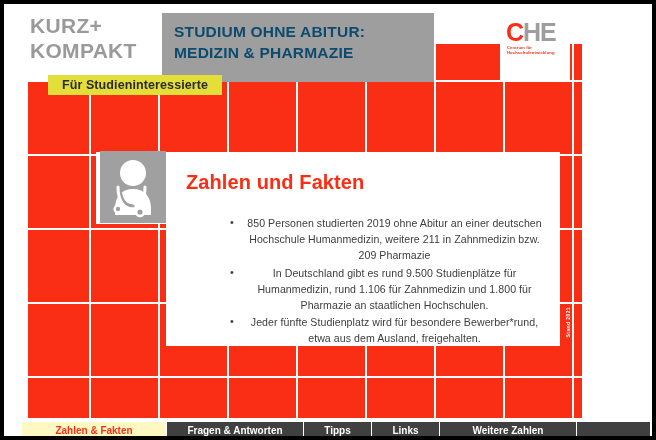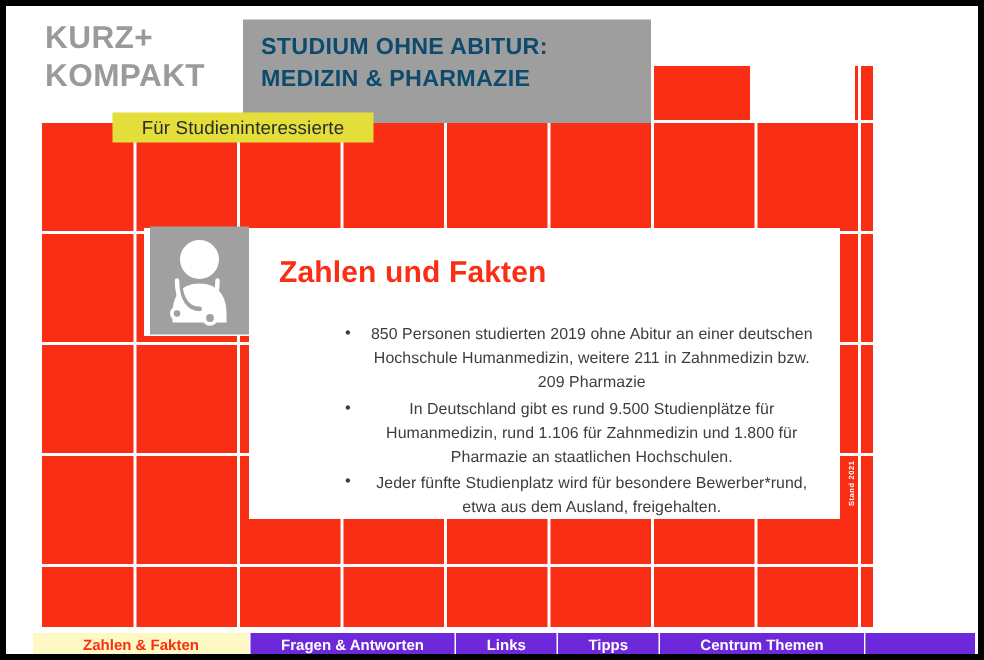--- a/index.html
+++ b/index.html
@@ -87,25 +87,25 @@
     color:#FA2D15;
     font-size:4.2px;
     line-height:5px;
     font-weight:bold;
     letter-spacing:.1px;
     padding-left:3px;
     white-space:pre-line;
   }
   .badge{
     position:absolute;
-    left:71px; top:71px;
+    left:44px; top:71px;
     width:174px; height:20px;
     background:#E4DE3A;
     color:#2b2b2b;
-    font-weight:normal;
+    font-weight:bold;
     font-size:12.5px;
     line-height:20px;
     text-align:center;
     letter-spacing:.1px;
   }
 
   
   .iconbox{
     position:absolute;
     left:96px; top:147px;
@@ -156,21 +156,21 @@
   }
 
   
   .tabs{
     position:absolute;
     left:18px; top:418px;
     width:628px; height:18px;
     display:flex;
   }
   .tab{
-    background:#6d28d9;
+    background:#404040;
     color:#ffffff;
     font-weight:bold;
     font-size:10px;
     line-height:18px;
     text-align:center;
     box-sizing:border-box;
     border-right:1.5px solid #ffffff;
     white-space:nowrap;
     overflow:hidden;
   }
@@ -251,20 +251,25 @@
     <div class="knock" style="left:92px;top:148px;width:72px;height:72px;"></div>
     <div class="knock" style="left:578px;top:0;width:78px;height:440px;"></div>
     <div class="knock" style="left:0;top:414px;width:656px;height:26px;"></div>
 
     <div class="kurz">KURZ+
 KOMPAKT</div>
 
     <div class="titlebar">STUDIUM OHNE ABITUR:
 MEDIZIN &amp; PHARMAZIE</div>
 
+    <div class="che">
+      <div class="che-word"><span class="c">C</span><span>HE</span></div>
+      <div class="che-sub">Centrum für
+Hochschulentwicklung</div>
+    </div>
 
     <div class="badge">Für Studieninteressierte</div>
 
     <div class="iconbox">
       <svg width="66" height="72" viewBox="0 0 66 72" aria-hidden="true">
         <circle cx="33" cy="22" r="13" fill="#ffffff"></circle>
         <path d="M33 38c-12 0-18 8-18 20v6h36v-6c0-12-6-20-18-20z" fill="#ffffff"></path>
         <path d="M20 36c0 12 5 19 13 19" stroke="#a0a0a0" stroke-width="3.2" fill="none" stroke-linecap="round"></path>
         <path d="M18 36c0 14 6 22 15 22" stroke="#ffffff" stroke-width="3" fill="none" stroke-linecap="round"></path>
         <path d="M45 36c0 14-5 20-5 24" stroke="#ffffff" stroke-width="3" fill="none" stroke-linecap="round"></path>
@@ -283,20 +288,20 @@
           <li>In Deutschland gibt es rund 9.500 Studienplätze für Humanmedizin, rund 1.106 für Zahnmedizin und 1.800 für Pharmazie an staatlichen Hochschulen.</li>
           <li>Jeder fünfte Studienplatz wird für besondere Bewerber*rund, etwa aus dem Ausland, freigehalten.</li>
         </ul>
     </div>
 
     <div class="stand">Stand 2021</div>
 
     <div class="tabs" id="tabs">
         <div class="tab active" style="width: 145px; flex: 0 0 145px;">Zahlen &amp; Fakten</div>
         <div class="tab" style="width: 137px; flex: 0 0 137px;">Fragen &amp; Antworten</div>
+        <div class="tab" style="width: 68px; flex: 0 0 68px;">Tipps</div>
         <div class="tab" style="width: 68px; flex: 0 0 68px;">Links</div>
-        <div class="tab" style="width: 68px; flex: 0 0 68px;">Tipps</div>
-        <div class="tab" style="width: 137px; flex: 0 0 137px;">Centrum Themen</div>
+        <div class="tab" style="width: 137px; flex: 0 0 137px;">Weitere Zahlen</div>
         <div class="tab empty" style="width: 73px; flex: 0 0 73px;"></div>
       </div>
 
   </div>
 </div>
 
 </body></html>

